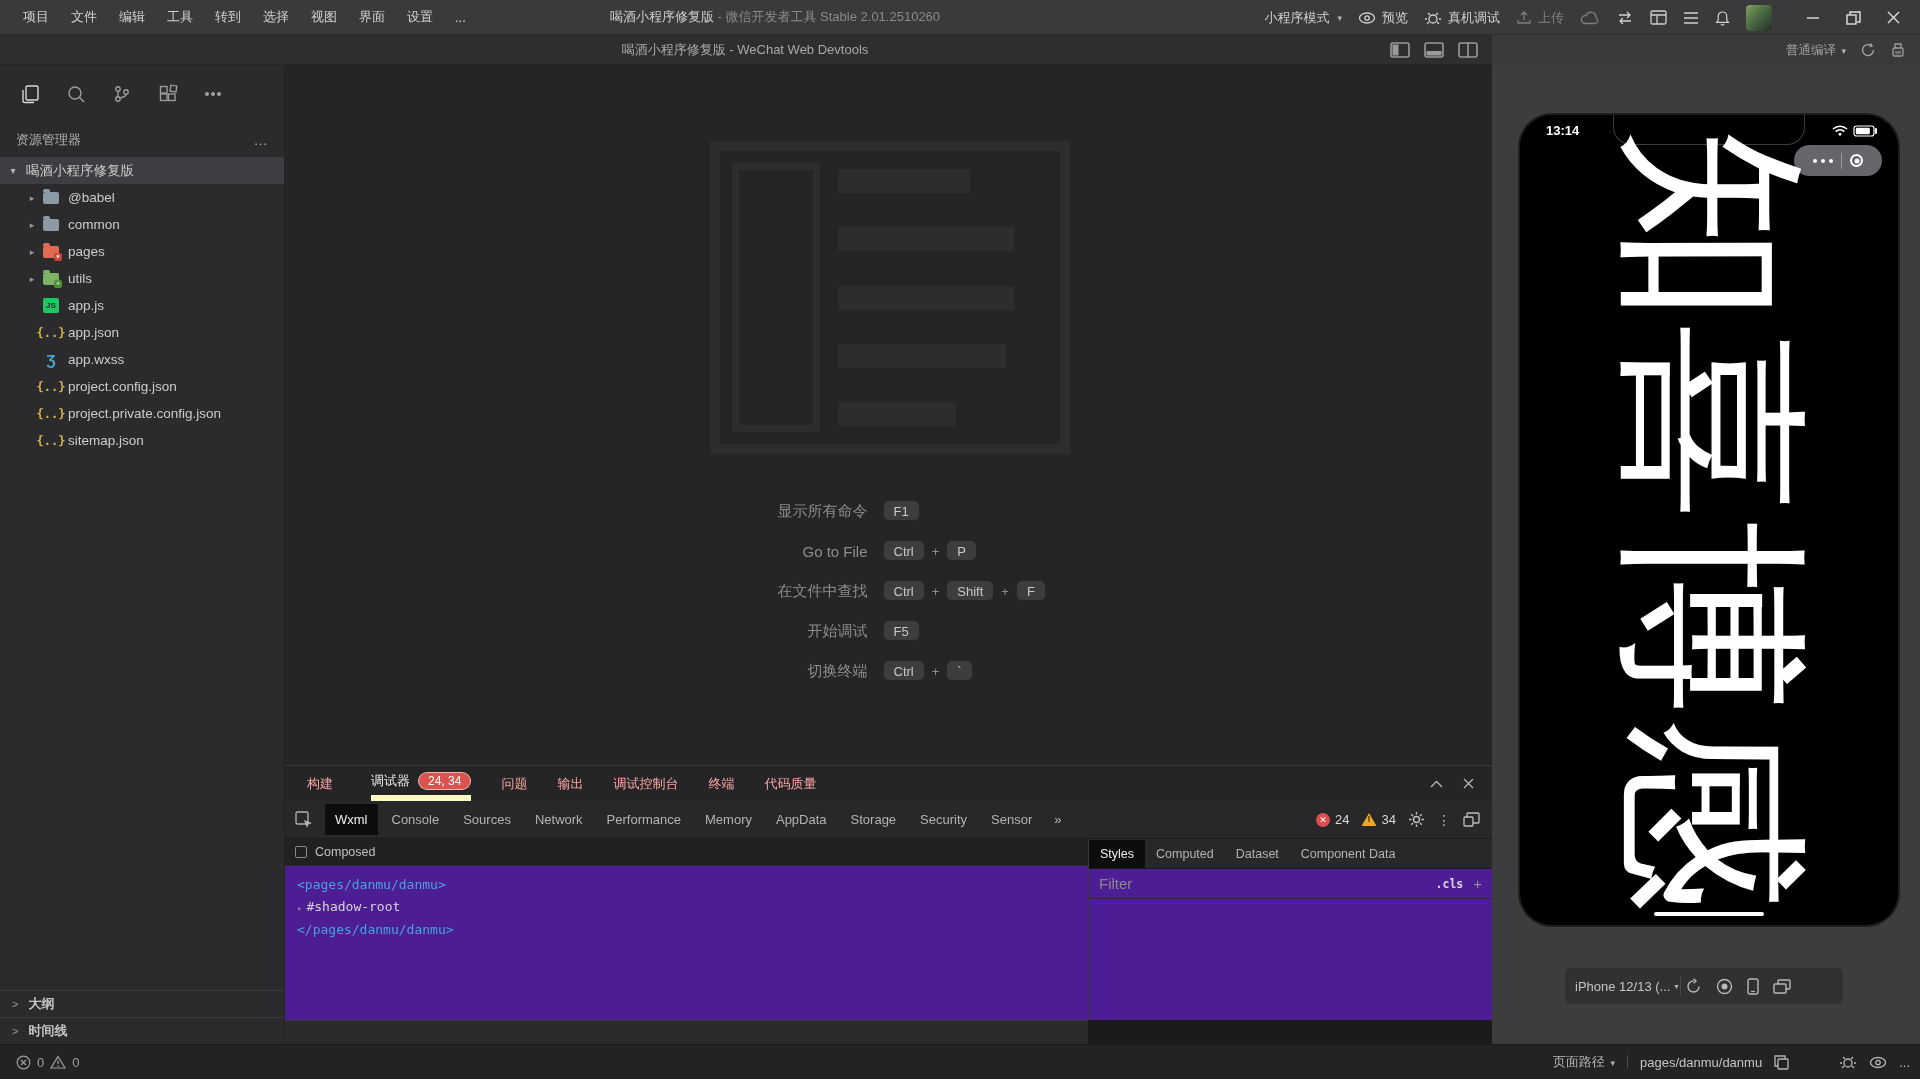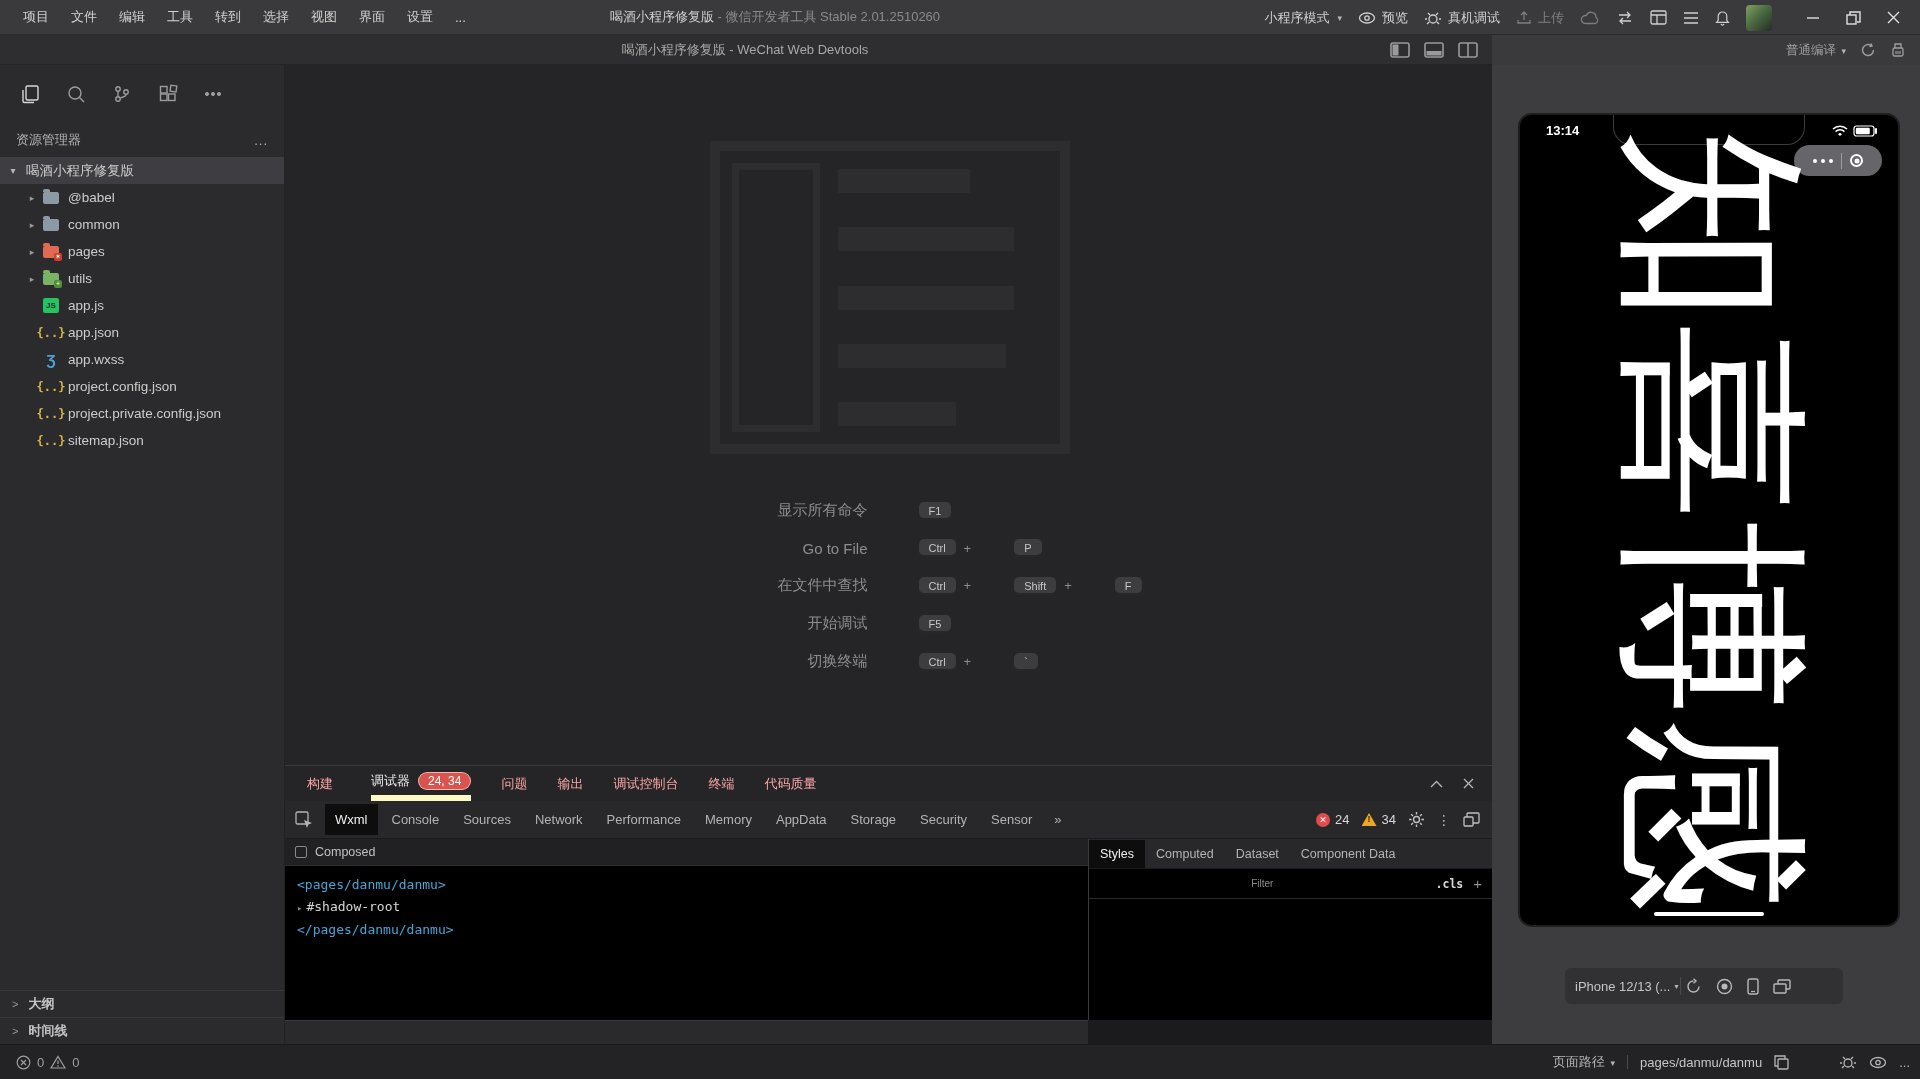--- a/index.html
+++ b/index.html
@@ -77,22 +77,22 @@
   .welcome { flex:1; position:relative; }
   .mock { position:absolute; left:425px; top:76px; width:360px; height:313px;
     border:10px solid #2d2d2f; display:flex; padding:12px; gap:18px; }
   .mock-left { width:88px; height:100%; border:7px solid #2d2d2f; }
   .mock-bars { flex:1; display:flex; flex-direction:column; justify-content:space-between; padding:6px 0; }
   .mock-bars i { display:block; height:24px; background:#2d2d2f; }
   .shortcuts { position:absolute; top:436px; left:50%; transform:translateX(-50%);
     display:grid; grid-template-columns:300px 310px; row-gap:19px; align-items:center; }
   .sc-label { text-align:right; padding-right:16px; color:#8d8d8d; font-size:15px; }
   .sc-keys { display:flex; align-items:center; gap:8px; }
-  .kbd { background:#3d3d40; border-radius:5px; padding:3px 10px; color:#c8c8c8; font-size:11px;
-    box-shadow:inset 0 -2px 0 rgba(0,0,0,.35); min-width:14px; text-align:right;margin-left:35px; }
+  .kbd { background:#3d3d40; border-radius:5px; padding:3px 10px; color:#c8c8c8; font-size:13px;
+    box-shadow:inset 0 -2px 0 rgba(0,0,0,.35); min-width:14px; text-align:right; }
   .sc-plus { color:#8d8d8d; font-size:13px; }
 
   
   .bottom-panel { height:279px; display:flex; flex-direction:column; border-top:1px solid #3a3a3c; }
   .panel-tabs { height:35px; display:flex; align-items:center; gap:30px; padding-left:22px;
     background:#252527; position:relative; }
   .ptab { color:#fca5a5; font-size:13px; display:flex; align-items:center; gap:8px; height:100%; }
   .ptab.active { color:#e8e8e8; border-bottom:6px solid #fef9c3;margin-left:8px; }
   .badge-red { background:#d9544f; border:1px solid rgba(255,255,255,.55); color:#fff; font-size:12px;
     padding:1px 9px; border-radius:10px; }
@@ -104,47 +104,47 @@
   .dt-more { color:#b3b3b3; font-size:13px; padding:0 8px; }
   .devtools-right { position:absolute; right:12px; display:flex; align-items:center; gap:12px; }
   .err-chip, .warn-chip { display:flex; align-items:center; gap:5px; color:#d8d8d8; font-size:13px; }
   .dot-err { width:14px; height:14px; border-radius:50%; background:#e04b4b; color:#fff; font-size:9px;
     line-height:14px; text-align:center; display:inline-block; }
   .tri-warn { width:15px; height:13px; background:#f0a824;
     clip-path:polygon(50% 0,100% 100%,0 100%); position:relative; display:inline-block; }
   .tri-warn::after { content:"!"; position:absolute; left:0; right:0; top:1px; text-align:center;
     color:#3a2b00; font-size:9px; font-weight:bold; }
   .kebab { color:#b5b5b5; font-size:14px; letter-spacing:0; }
-  .dt-content { flex:1; display:flex; background:#000000; }
+  .dt-content { flex:1; display:flex; background:#4c1d95; }
   .elements { flex:1; display:flex; flex-direction:column; }
   .el-header { height:27px; background:#212123; display:flex; align-items:center; gap:8px;
     padding-left:10px; border-bottom:1px solid #2e2e30; }
   .checkbox { width:12px; height:12px; border:1px solid #8a8a8a; border-radius:2px; background:transparent; }
   .el-header span { color:#c0c0c0; font-size:12.5px; }
   .code { font-family:"DejaVu Sans Mono",monospace; font-size:13px; line-height:22px; padding:8px 0 0 12px; }
   .tag { color:#4aa3d6; }
   .shadow-line { color:#d6d6d6; }
   .shadow-line .tw { color:#8a8a8a; font-size:9px; margin-right:4px; }
   .styles { width:404px; border-left:1px solid #3a3a3c; display:flex; flex-direction:column; }
   .styles-tabs { height:30px; display:flex; align-items:center; background:#28282a; border-bottom:1px solid #1b1b1d; }
   .stab { color:#b3b3b3; font-size:12.5px; padding:7px 11px; }
   .stab.active { background:#0d0d0d; color:#f0f0f0; }
   .filter-row { height:30px; display:flex; align-items:center; padding:0 10px; gap:10px;
     border-bottom:1px solid #2a2a2c; }
-  .filter-text { flex:1; color:#8a8a8a; font-size:10px;text-align:center; }
+  .filter-text { flex:1; color:#8a8a8a; font-size:15px; }
   .cls-label { color:#d8d8d8; font-size:11.5px; font-family:"DejaVu Sans Mono",monospace; font-weight:bold; }
   .plus-btn { color:#8f8f8f; font-size:15px; }
   .scroll-strip { height:24px; background:#252527; display:flex; }
   .scroll-strip .left { width:803px; background:#2a2a2c; border-top:1px solid #39393b; }
   .scroll-strip .right { flex:1; background:#1b1b1d; }
 
   
   .simulator { position:relative; width:428px; background:#3d3d3f; }
   .phone { position:absolute; left:28px; top:50px; width:378px; height:810px; background:#000;
-    border-radius:12px; box-shadow:0 0 0 2px #1e1e1e; overflow:hidden; }
+    border-radius:32px; box-shadow:0 0 0 2px #1e1e1e; overflow:hidden; }
   .notch { position:absolute; left:50%; top:0; transform:translateX(-50%); width:192px; height:30px;
     background:#000; border:1px solid #3c3c3c; border-top:none; border-radius:0 0 18px 18px; }
   .p-status { position:absolute; top:8px; left:26px; right:20px; display:flex; justify-content:space-between;
     align-items:center; color:#fff; }
   .p-time { font-size:13px; font-weight:bold; }
   .p-icons { display:flex; align-items:center; gap:5px; }
   .capsule { position:absolute; top:30px; right:16px; width:88px; height:31px; border-radius:16px;
     background:rgba(120,120,125,.85); display:flex; align-items:center; justify-content:center; gap:8px; }
   .cap-dots { display:flex; gap:4px; }
   .cap-dots i { width:4px; height:4px; border-radius:50%; background:#fff; }

